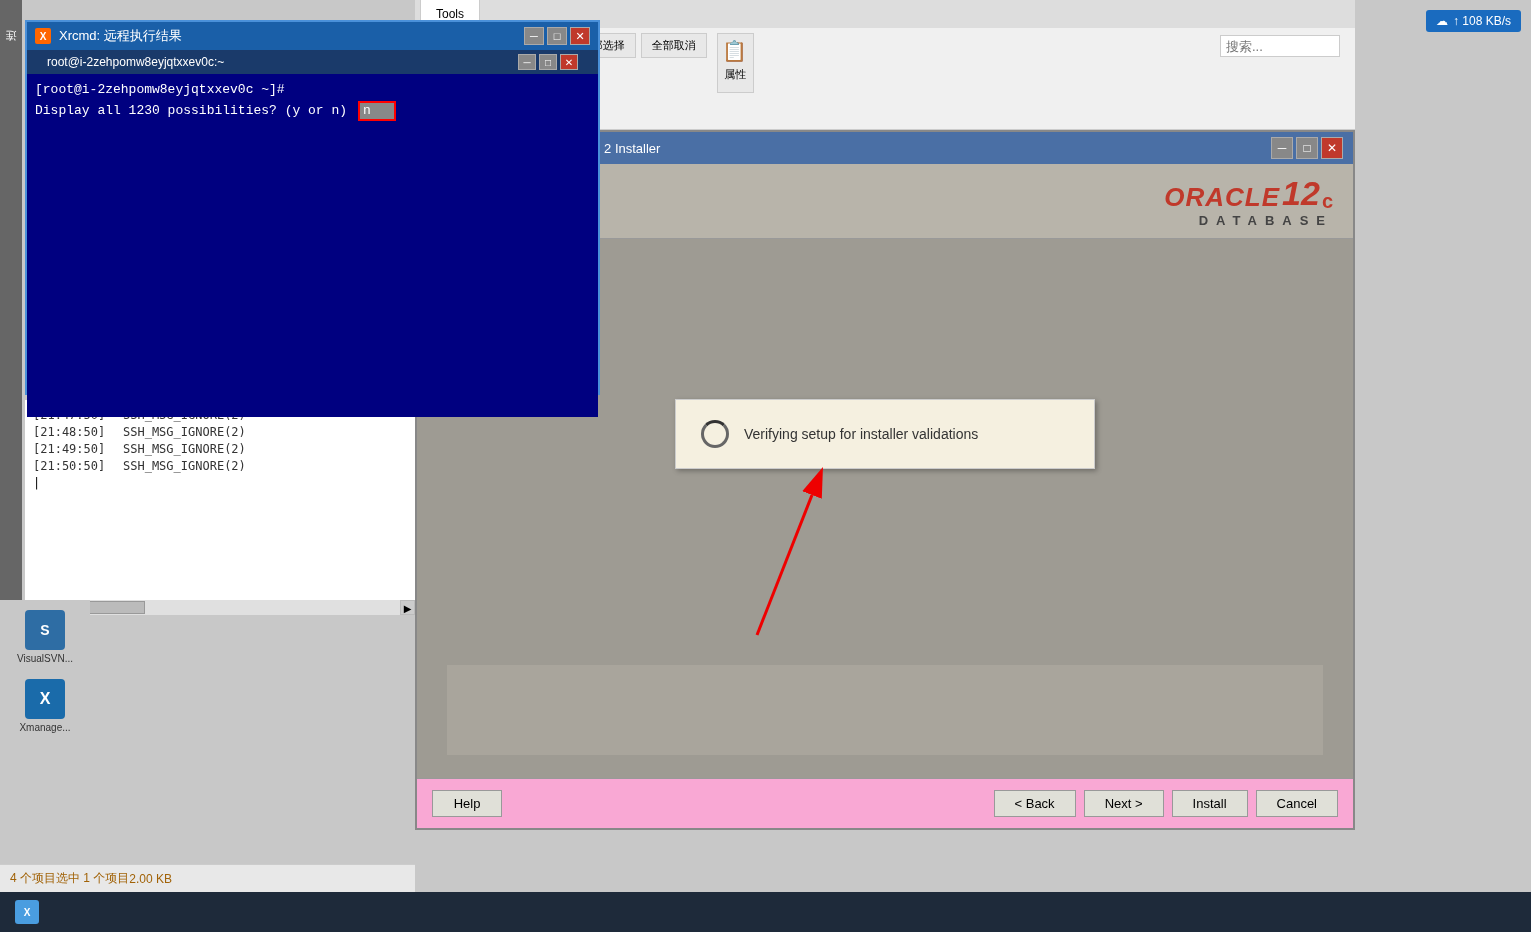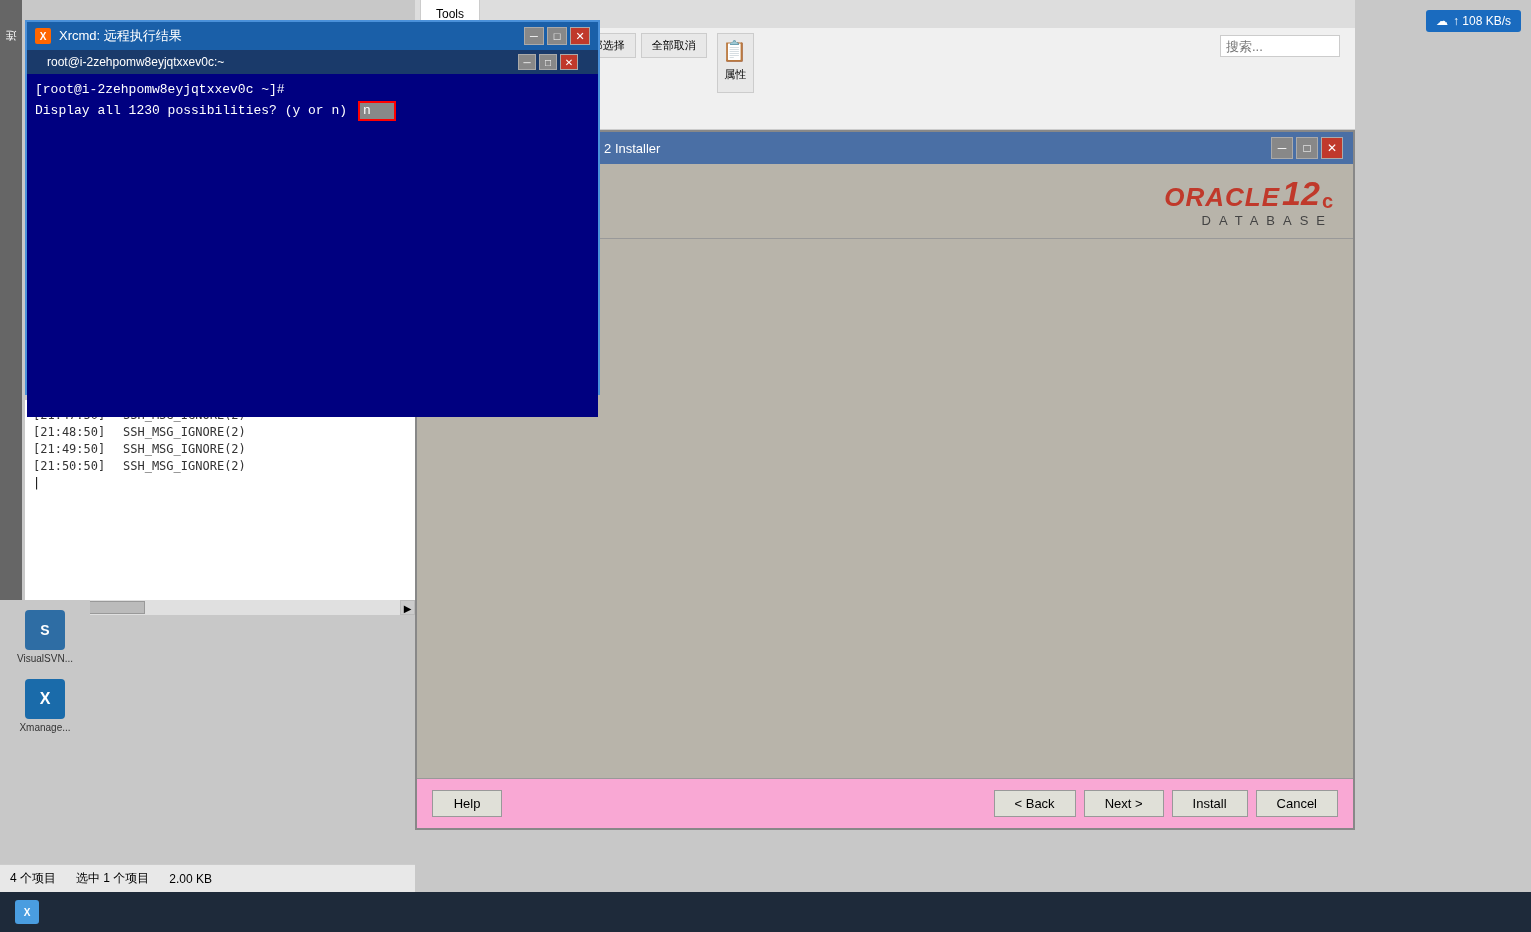--- a/index.html
+++ b/index.html
@@ -305,22 +305,21 @@
       bottom: 40px;
       left: 0;
       width: 415px;
       height: 28px;
       background: #e8e8e8;
       border-top: 1px solid #ccc;
       display: flex;
       align-items: center;
       padding: 0 10px;
       font-size: 12px;
-      color: #000000;
-      gap: 20px;
+      color: #a16207;
     }
 
     
     .left-app-col {
       position: absolute;
       left: 0;
       top: 600px;
       width: 90px;
       height: 200px;
       background: #c8c8c8;
@@ -655,24 +654,42 @@
         </g>
       </svg>
     </div>
 
     <div class="oracle-logo">
       <div style="display:flex;align-items:flex-end;gap:2px;">
         <span style="font-size:26px;font-weight:900;color:#c0392b;font-style:italic;letter-spacing:1px;">ORACLE</span>
         <span style="font-size:34px;font-weight:900;color:#c0392b;font-style:italic;">12</span>
         <span style="font-size:20px;font-weight:bold;color:#c0392b;vertical-align:super;">c</span>
       </div>
-      <div style="font-size:13px;font-weight:normal;color:#444;letter-spacing:8px;text-align:center;margin-left:9px;">DATABASE</div>
-    </div>
-  </div>
-
+      <div style="font-size:13px;font-weight:bold;color:#444;letter-spacing:8px;text-align:center;margin-left:9px;">DATABASE</div>
+    </div>
+  </div>
+
+  <div class="oracle-main">
+
+    <div class="verify-dialog">
+      <div class="spinner"></div>
+      <span class="verify-text">Verifying setup for installer validations</span>
+    </div>
+
+    <svg style="position:absolute;bottom:165px;left:240px;width:200px;height:200px;pointer-events:none;z-index:30;">
+      <defs>
+        <marker id="arrowhead" markerWidth="10" markerHeight="7" refX="0" refY="3.5" orient="auto">
+          <polygon points="0 0, 10 3.5, 0 7" fill="#e00"></polygon>
+        </marker>
+      </defs>
+      <line x1="100" y1="190" x2="155" y2="50" stroke="#e00" stroke-width="3" marker-end="url(#arrowhead)"></line>
+    </svg>
+
+    <div class="progress-area"></div>
+  </div>
 
   <div class="oracle-footer">
     <button class="footer-btn">Help</button>
     <div class="footer-spacer"></div>
     <button class="footer-btn">&lt; Back</button>
     <button class="footer-btn">Next &gt;</button>
     <button class="footer-btn">Install</button>
     <button class="footer-btn">Cancel</button>
   </div>
 </div>

